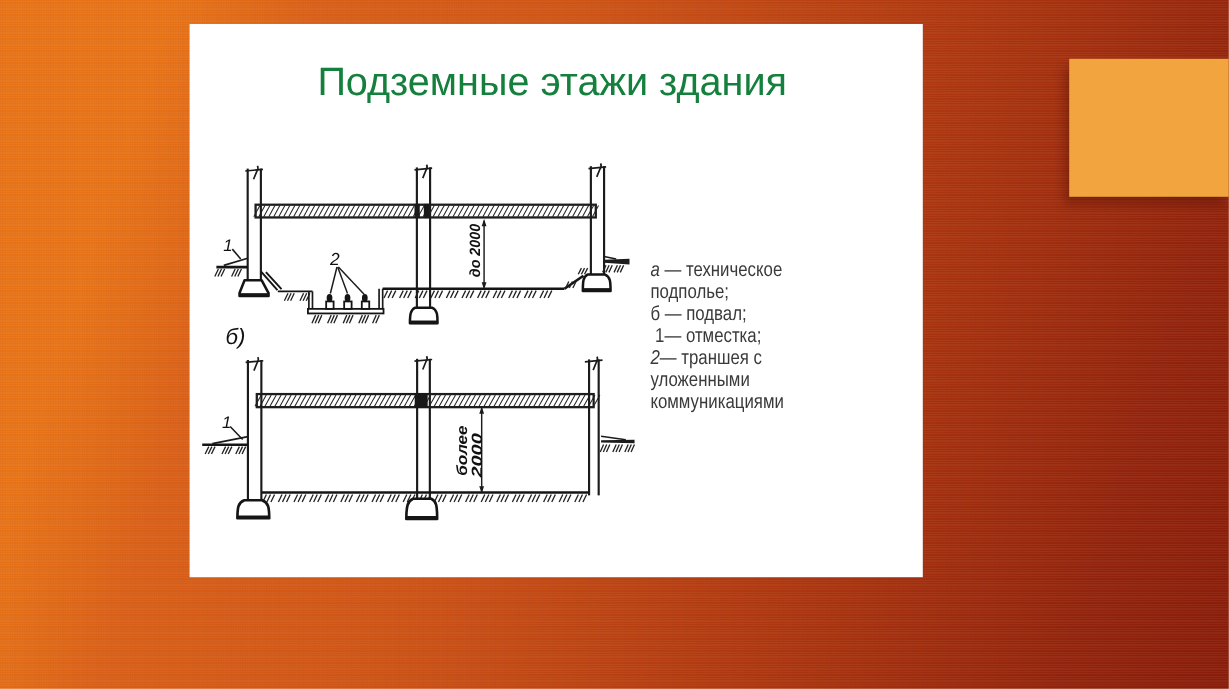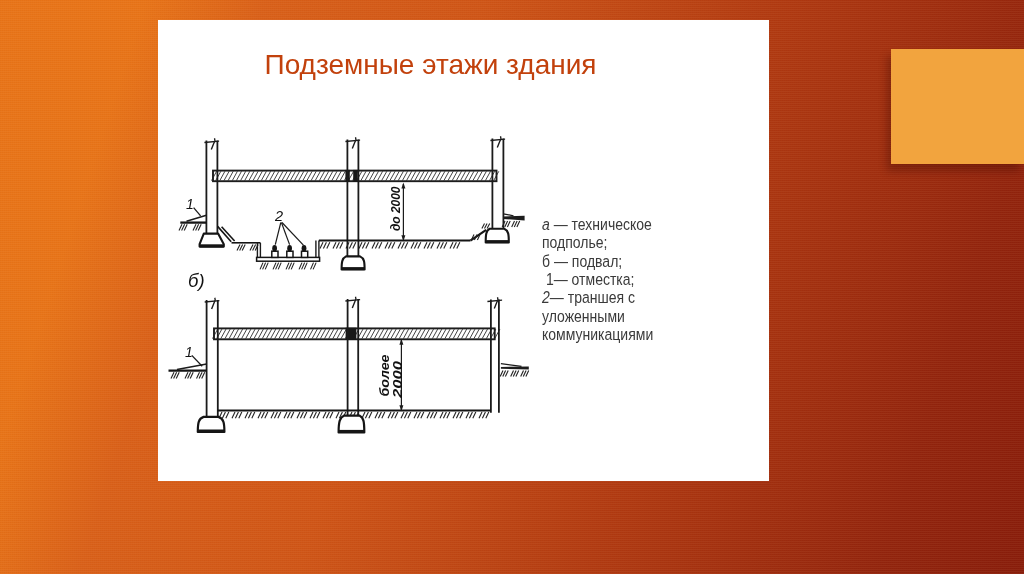--- a/index.html
+++ b/index.html
@@ -18,21 +18,21 @@
     position:absolute; left:891px; top:49px; width:133px; height:115px;
     background:#f2a43e;
     box-shadow:-4px 7px 8px rgba(50,8,0,0.3);
   }
   .panel {
     position:absolute; left:158px; top:20px; width:611px; height:461px;
     background:#ffffff;
   }
   .title {
     position:absolute; left:264.5px; top:48.7px;
-    font-size:28px; color:#c2410c; white-space:nowrap;
+    font-size:33px; color:#15803d; white-space:nowrap;
   }
   .legend {
     position:absolute; left:542px; top:215.8px; width:142px;
     font-size:16.8px; line-height:18.4px; color:#3a3a3a;
     transform:scaleX(0.835); transform-origin:left top;
   }
   svg { position:absolute; left:0; top:0; }
 </style>
 </head>
 <body>

